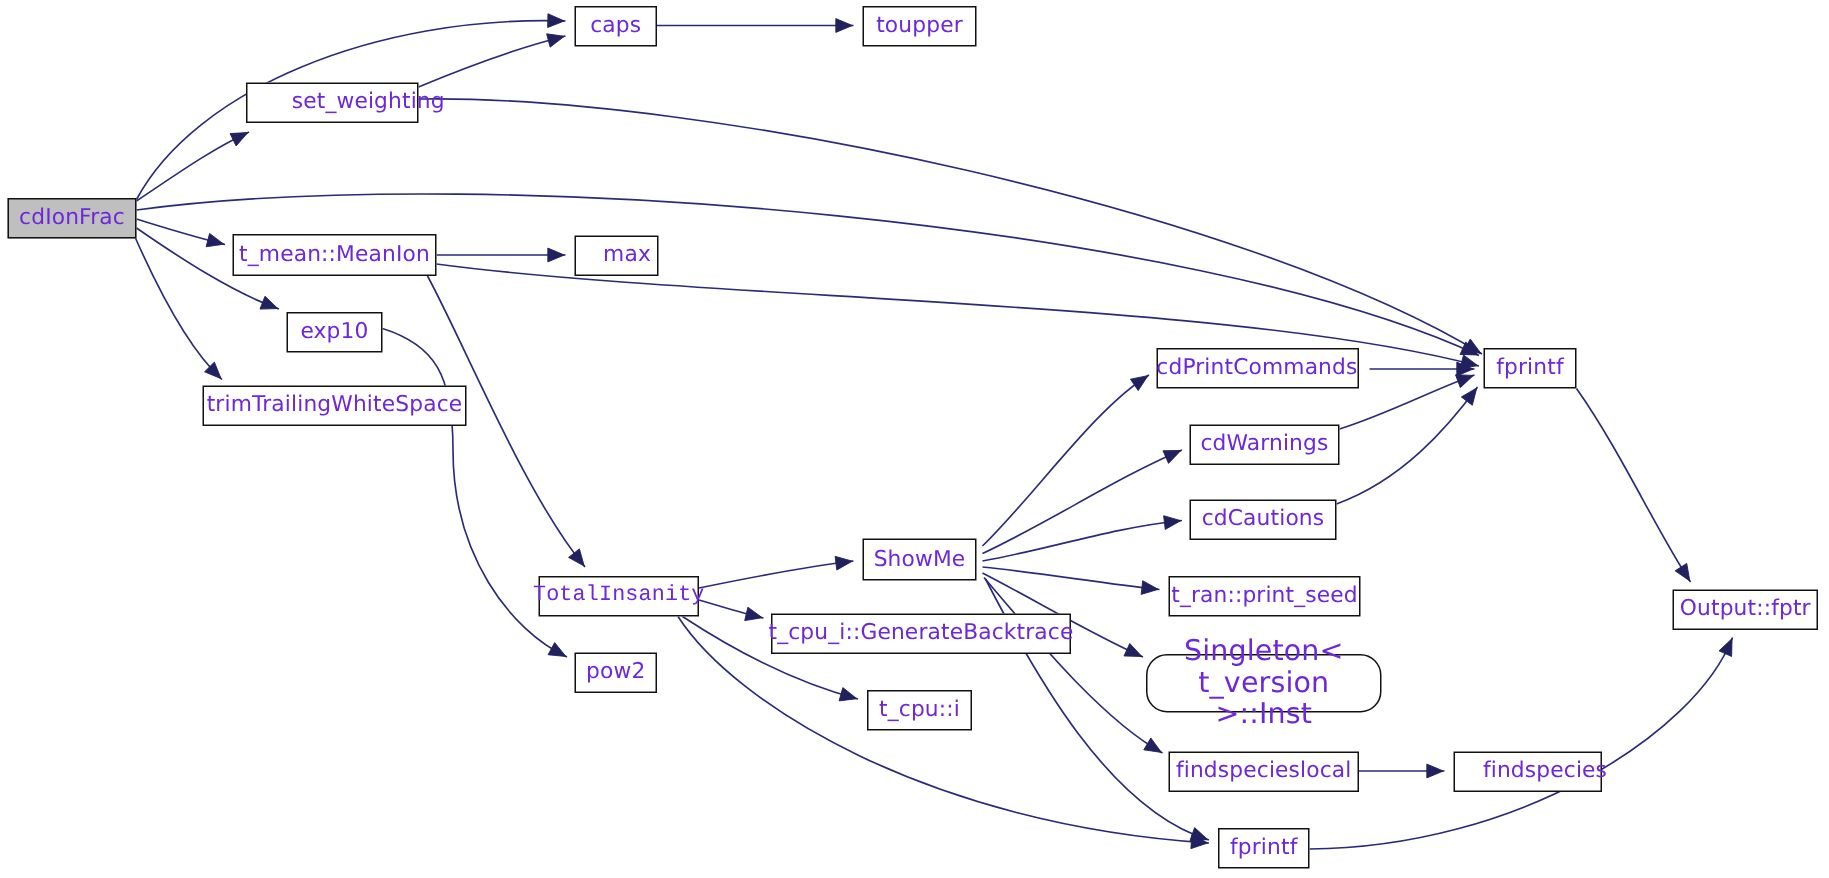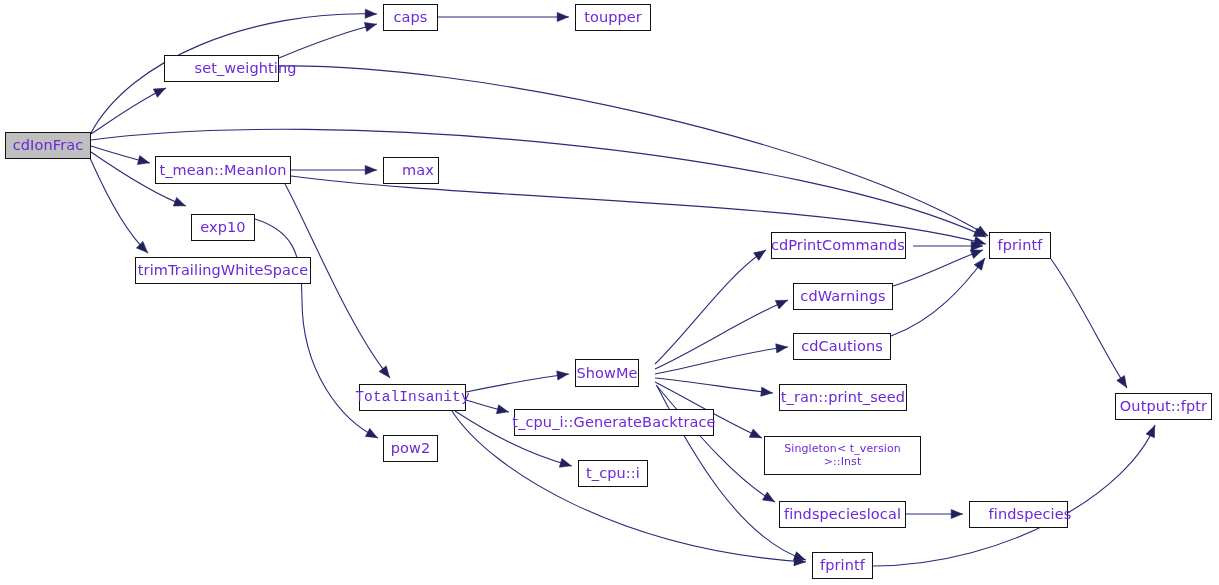--- a/index.html
+++ b/index.html
@@ -6,21 +6,21 @@
   #canvas{position:relative;width:1219px;height:585px;background:#ffffff;
           font-family:"DejaVu Sans","Liberation Sans",sans-serif;overflow:hidden;}
   svg.edges{position:absolute;left:0;top:0;width:1219px;height:585px;}
   svg.edges path{fill:none;stroke:#2a2a7a;stroke-width:1.1;}
   svg.edges polygon{fill:#21215e;stroke:#21215e;stroke-width:0.6;}
   .node{position:absolute;box-sizing:border-box;border:1px solid #111111;
         background:#ffffff;display:flex;align-items:center;justify-content:center;
         text-align:center;color:#6d28d9;font-size:14.5px;line-height:1.12;
         white-space:pre-line;letter-spacing:0.1px;}
   .node.current{background:#bfbfbf;border-color:#111111;}
-  .node.two-line{font-size:11px;}
+  .node.two-line{font-size:19px;border-radius:14px;}
 </style>
 </head>
 <body>
 
 <div id="canvas">
   <svg class="edges" viewBox="0 0 1219 585" xmlns="http://www.w3.org/2000/svg">
       <path d="M 91,133 C 130,60 250,10 377,14"></path>
       <polygon points="376.20037841796875,13.975567817687988 365.1078521933328,18.347736839553928 365.2975835158832,9.149693459288574"></polygon>
       <path d="M 438,17 L 569,17"></path>
       <polygon points="568.2000122070312,17 557.2000122070312,21.6 557.2000122070312,12.4"></polygon>
@@ -81,27 +81,27 @@
       <path d="M 906,514 L 963,514"></path>
       <polygon points="962.2000122070312,514 951.2000122070312,518.6 951.2000122070312,509.4"></polygon>
     </svg>
   <div id="nodes">
       <div class="node current" style="left: 5px; top: 132px; width: 86px; height: 27px;"><span>cdIonFrac</span></div>
       <div class="node" style="left: 383px; top: 4px; width: 55px; height: 27px;"><span>caps</span></div>
       <div class="node" style="left: 575px; top: 4px; width: 76px; height: 27px;"><span>toupper</span></div>
       <div class="node" style="left: 164px; top: 55px; width: 115px; height: 27px; padding-left: 48px;"><span>set_weighting</span></div>
       <div class="node" style="left: 155px; top: 156px; width: 136px; height: 28px;"><span>t_mean::MeanIon</span></div>
       <div class="node" style="left: 383px; top: 157px; width: 56px; height: 27px; padding-left: 14px;"><span>max</span></div>
-      <div class="node" style="left: 191px; top: 208px; width: 64px; height: 27px; margin-top: 6px;"><span>exp10</span></div>
+      <div class="node" style="left: 191px; top: 208px; width: 64px; height: 27px;"><span>exp10</span></div>
       <div class="node" style="left: 135px; top: 257px; width: 176px; height: 27px;"><span>trimTrailingWhiteSpace</span></div>
       <div class="node" style="left: 989px; top: 232px; width: 62px; height: 27px;"><span>fprintf</span></div>
       <div class="node" style="left: 771px; top: 232px; width: 135px; height: 27px; justify-content: flex-end;"><span>cdPrintCommands</span></div>
       <div class="node" style="left: 793px; top: 283px; width: 100px; height: 27px;"><span>cdWarnings</span></div>
       <div class="node" style="left: 793px; top: 333px; width: 98px; height: 27px;"><span>cdCautions</span></div>
-      <div class="node" style="left: 575px; top: 359px; width: 64px; height: 28px;"><span>ShowMe</span></div>
+      <div class="node" style="left: 575px; top: 359px; width: 76px; height: 28px;"><span>ShowMe</span></div>
       <div class="node" style="left: 779px; top: 384px; width: 128px; height: 27px;"><span>t_ran::print_seed</span></div>
       <div class="node" style="left: 359px; top: 384px; width: 107px; height: 27px; font-family: Liberation Mono, monospace;"><span>TotalInsanity</span></div>
       <div class="node" style="left: 514px; top: 409px; width: 200px; height: 27px;"><span>t_cpu_i::GenerateBacktrace</span></div>
       <div class="node two-line" style="left: 764px; top: 436px; width: 157px; height: 39px;"><span>Singleton&lt; t_version
 &gt;::Inst</span></div>
       <div class="node" style="left: 383px; top: 435px; width: 55px; height: 27px;"><span>pow2</span></div>
       <div class="node" style="left: 578px; top: 460px; width: 70px; height: 27px;"><span>t_cpu::i</span></div>
       <div class="node" style="left: 779px; top: 501px; width: 127px; height: 27px;"><span>findspecieslocal</span></div>
       <div class="node" style="left: 969px; top: 501px; width: 99px; height: 27px; padding-left: 23px;"><span>findspecies</span></div>
       <div class="node" style="left: 812px; top: 552px; width: 61px; height: 27px;"><span>fprintf</span></div>

